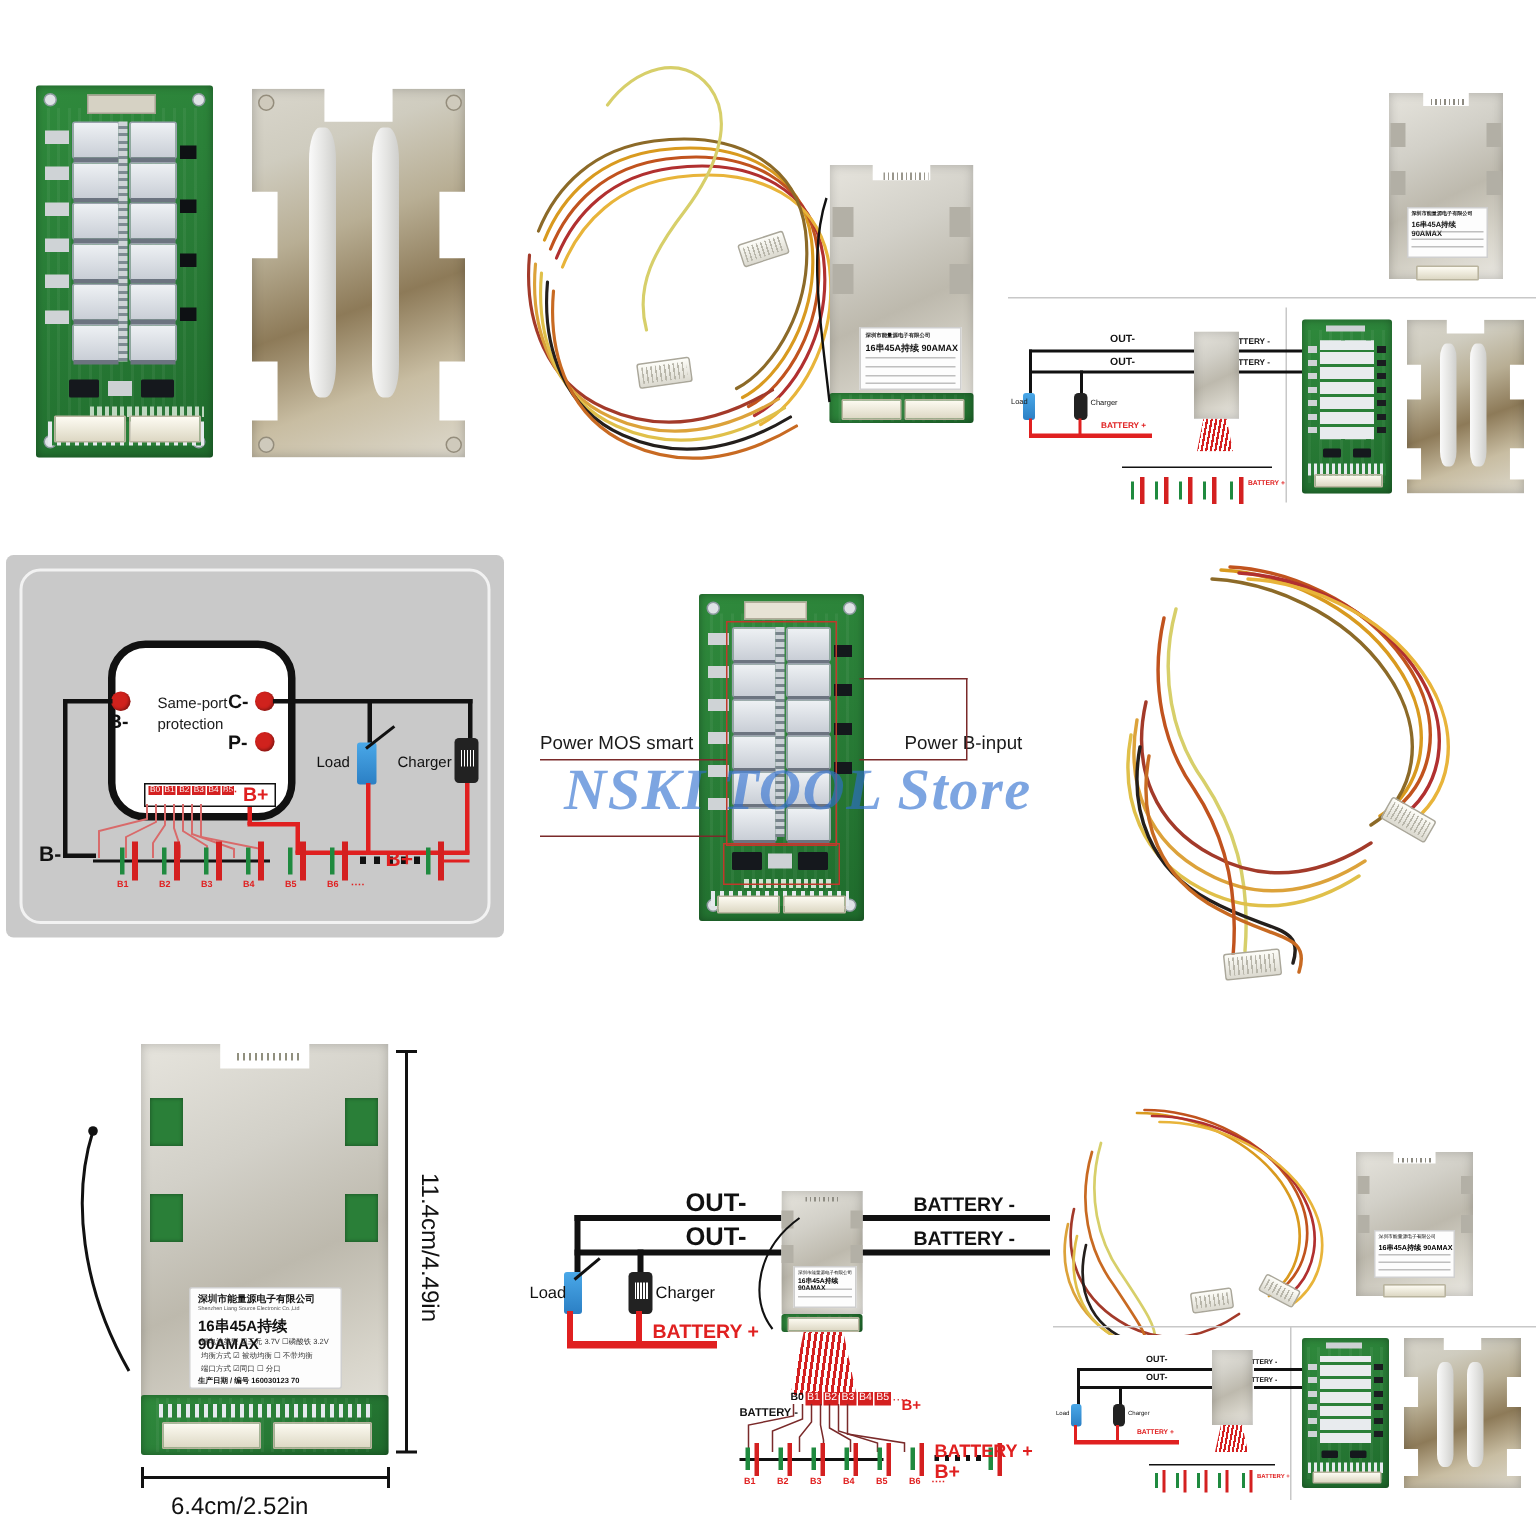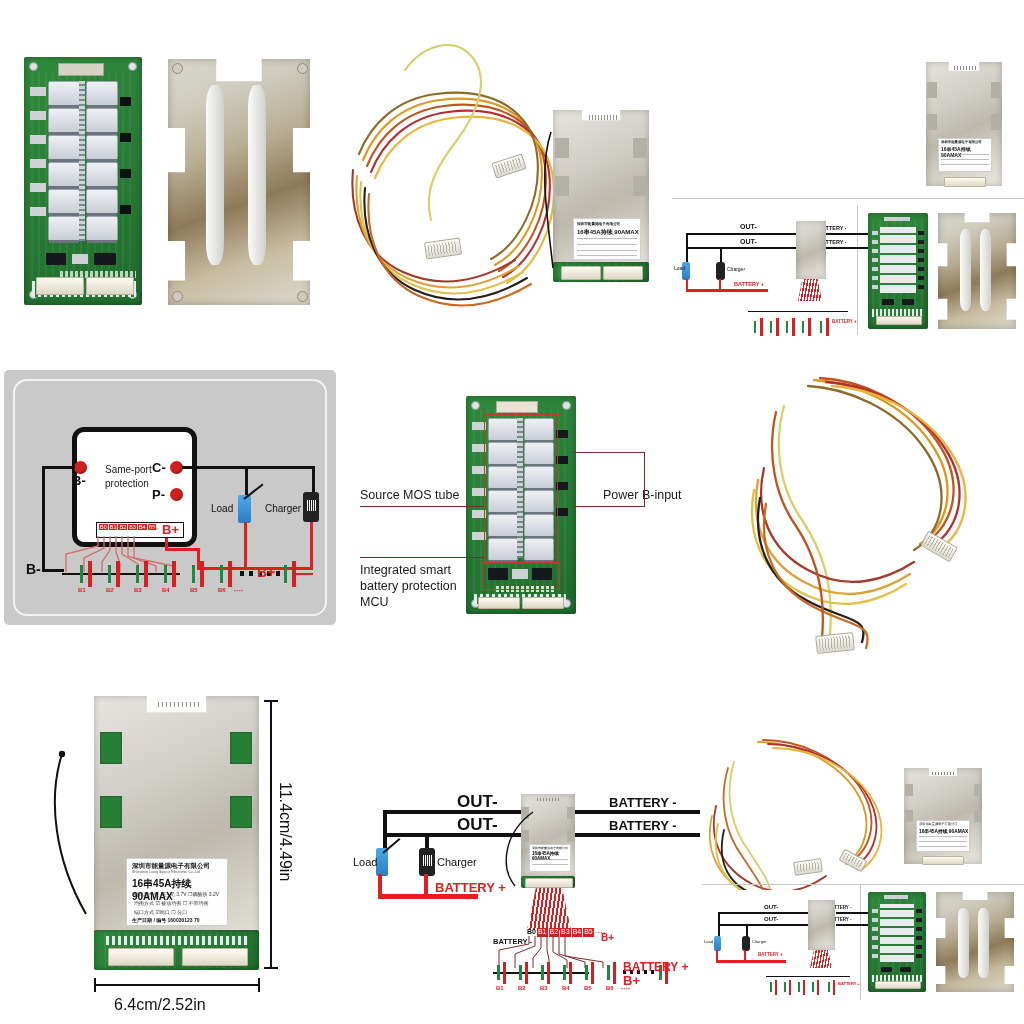--- a/index.html
+++ b/index.html
@@ -270,21 +270,21 @@
     <div class="metal" style="left:70px;top:6px;width:78px;height:116px;
          clip-path:polygon(0 0,34% 0,34% 8%,66% 8%,66% 0,100% 0,100% 26%,88% 26%,88% 46%,100% 46%,100% 74%,88% 74%,88% 92%,100% 92%,100% 100%,0 100%,0 92%,12% 92%,12% 74%,0 74%,0 46%,12% 46%,12% 26%,0 26%);"></div>
     <div class="glue" style="left:92px;top:22px;width:11px;height:82px;"></div>
     <div class="glue" style="left:112px;top:22px;width:11px;height:82px;"></div>
   </div>
 </div>
 
 <div class="graypanel" style="left:4px;top:370px;width:332px;height:255px;">
   <div class="grayinner" style="left:9px;top:9px;right:9px;bottom:9px;"></div>
 
-  <div class="bmsbox" style="left:68px;top:57px;width:115px;height:110px;">
+  <div class="bmsbox" style="left:68px;top:57px;width:115px;height:110px;border-radius:25px;">
     <div class="lbl" style="left:28px;top:32px;font-size:10px;font-weight:normal;color:#1a1a1a;">Same-port</div>
     <div class="lbl" style="left:28px;top:46px;font-size:10px;font-weight:normal;color:#1a1a1a;">protection</div>
   </div>
 
   <div class="term" style="left:70px;top:91px;width:13px;height:13px;"></div>
   <div class="lbl" style="left:68px;top:103px;font-size:13px;">B-</div>
   <div class="term" style="left:166px;top:91px;width:13px;height:13px;"></div>
   <div class="lbl" style="left:148px;top:90px;font-size:13px;">C-</div>
   <div class="term" style="left:166px;top:118px;width:13px;height:13px;"></div>
   <div class="lbl" style="left:148px;top:117px;font-size:13px;">P-</div>
@@ -408,33 +408,31 @@
         background:repeating-linear-gradient(90deg,#cfe4cf 0 3px,transparent 3px 5px);"></div>
     <div class="abs" style="left:8px;top:198px;width:92px;height:10px;
         background:repeating-linear-gradient(90deg,#e6eaee 0 3px,#2a7f38 3px 6px);"></div>
     <div class="connwhite" style="left:12px;bottom:5px;width:40px;height:10px;"></div>
     <div class="connwhite" style="left:56px;bottom:5px;width:40px;height:10px;"></div>
 
     <div class="abs" style="left:18px;top:18px;width:72px;height:148px;border:1.5px solid #c0392b;"></div>
     <div class="abs" style="left:16px;top:166px;width:76px;height:26px;border:1.5px solid #c0392b;"></div>
   </div>
 
-  <div class="callout-txt" style="left:12px;top:106px;font-size:12.5px;">Source MOS tube</div>
+  <div class="callout-txt" style="left:12px;top:106px;font-size:12.5px;">Power MOS smart</div>
   <div class="callout" style="left:12px;top:124px;width:124px;"></div>
 
-  <div class="callout-txt" style="left:12px;top:180px;font-size:12.5px;line-height:16px;">Integrated smart
-battery protection
-MCU</div>
   <div class="callout" style="left:12px;top:175px;width:124px;"></div>
 
   <div class="callout-txt" style="left:255px;top:106px;font-size:12.5px;">Power B-input</div>
   <div class="callout" style="left:225px;top:70px;width:72px;"></div>
   <div class="calloutv" style="left:296px;top:70px;height:54px;"></div>
   <div class="callout" style="left:225px;top:124px;width:72px;"></div>
 
+  <div class="watermark" style="left:28px;top:122px;font-size:39px;">NSKI TOOL Store</div>
 </div>
 
 <div class="panel" style="left:752px;top:372px;width:276px;height:286px;">
   <svg class="wiresvg" width="276" height="286" viewBox="0 0 276 286">
     <g fill="none" stroke-width="2.3" stroke-linecap="round">
       <path d="M62,8 C100,10 150,30 178,70 C208,112 196,155 168,172" stroke="#d99a1f"></path>
       <path d="M68,6 C106,8 156,28 184,68 C214,110 202,153 174,170" stroke="#c1531e"></path>
       <path d="M74,10 C112,12 162,32 190,72 C220,114 208,157 180,174" stroke="#b13030"></path>
       <path d="M80,14 C118,16 168,36 196,76 C226,118 214,161 186,178" stroke="#e8b43a"></path>
       <path d="M56,14 C94,16 144,36 172,76 C202,118 190,161 162,178" stroke="#8c6a28"></path>

